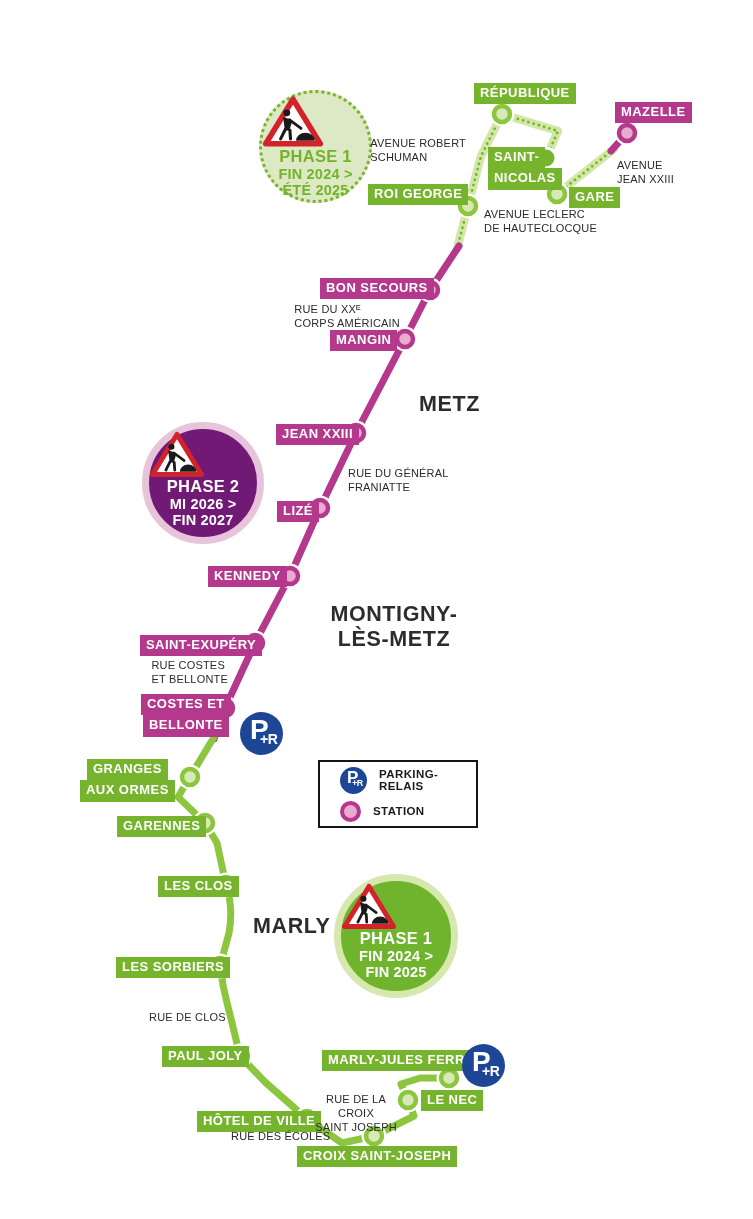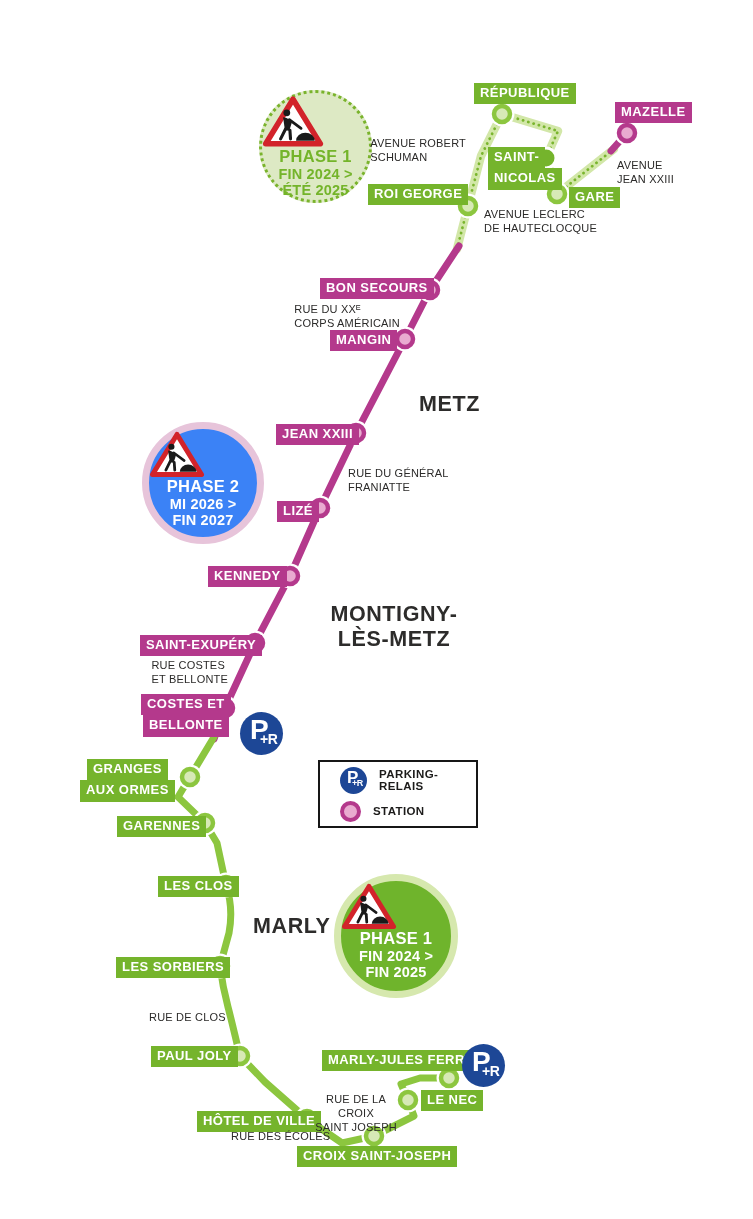--- a/index.html
+++ b/index.html
@@ -39,21 +39,21 @@
   .badge {
     position:absolute; border-radius:50%; z-index:1;
     display:flex; flex-direction:column; text-align:center;
   }
   .badge-north {
     left:259px; top:90px; width:107px; height:107px;
     background:#dde9c4; border:3px dotted #79b32b; color:#74b42a;
   }
   .badge-phase2 {
     left:142px; top:422px; width:108px; height:108px;
-    background:#3b82f6; border:7px solid #e7c4da; color:#fff;
+    background:#701a75; border:7px solid #e7c4da; color:#fff;
   }
   .badge-south {
     left:334px; top:874px; width:110px; height:110px;
     background:#6fb42c; border:7px solid #d6e8ae; color:#fff;
   }
   .badge .sign { margin-top:1px; }
   .badge .b-title { font-weight:bold; font-size:16.5px; letter-spacing:.3px; margin-top:-2px; }
   .badge .b-line  { font-weight:bold; font-size:14.5px; letter-spacing:.2px; }
 
   
@@ -282,21 +282,21 @@
   </div>
 <div class="lbl" style="left:117px;top:816px;">
     <span class="ln">GARENNES</span>
   </div>
 <div class="lbl" style="left:158px;top:876px;">
     <span class="ln">LES CLOS</span>
   </div>
 <div class="lbl" style="left:116px;top:957px;">
     <span class="ln">LES SORBIERS</span>
   </div>
-<div class="lbl" style="left:144px;top:1046px;padding-left:7px;">
+<div class="lbl" style="left:155px;top:1046px;padding-left:7px;">
     <span class="ln">PAUL JOLY</span>
   </div>
 <div class="lbl" style="left:322px;top:1050px;">
     <span class="ln">MARLY-JULES FERRY</span>
   </div>
 <div class="lbl" style="left:421px;top:1090px;">
     <span class="ln">LE NEC</span>
   </div>
 <div class="lbl" style="left:197px;top:1111px;">
     <span class="ln">HÔTEL DE VILLE</span>

